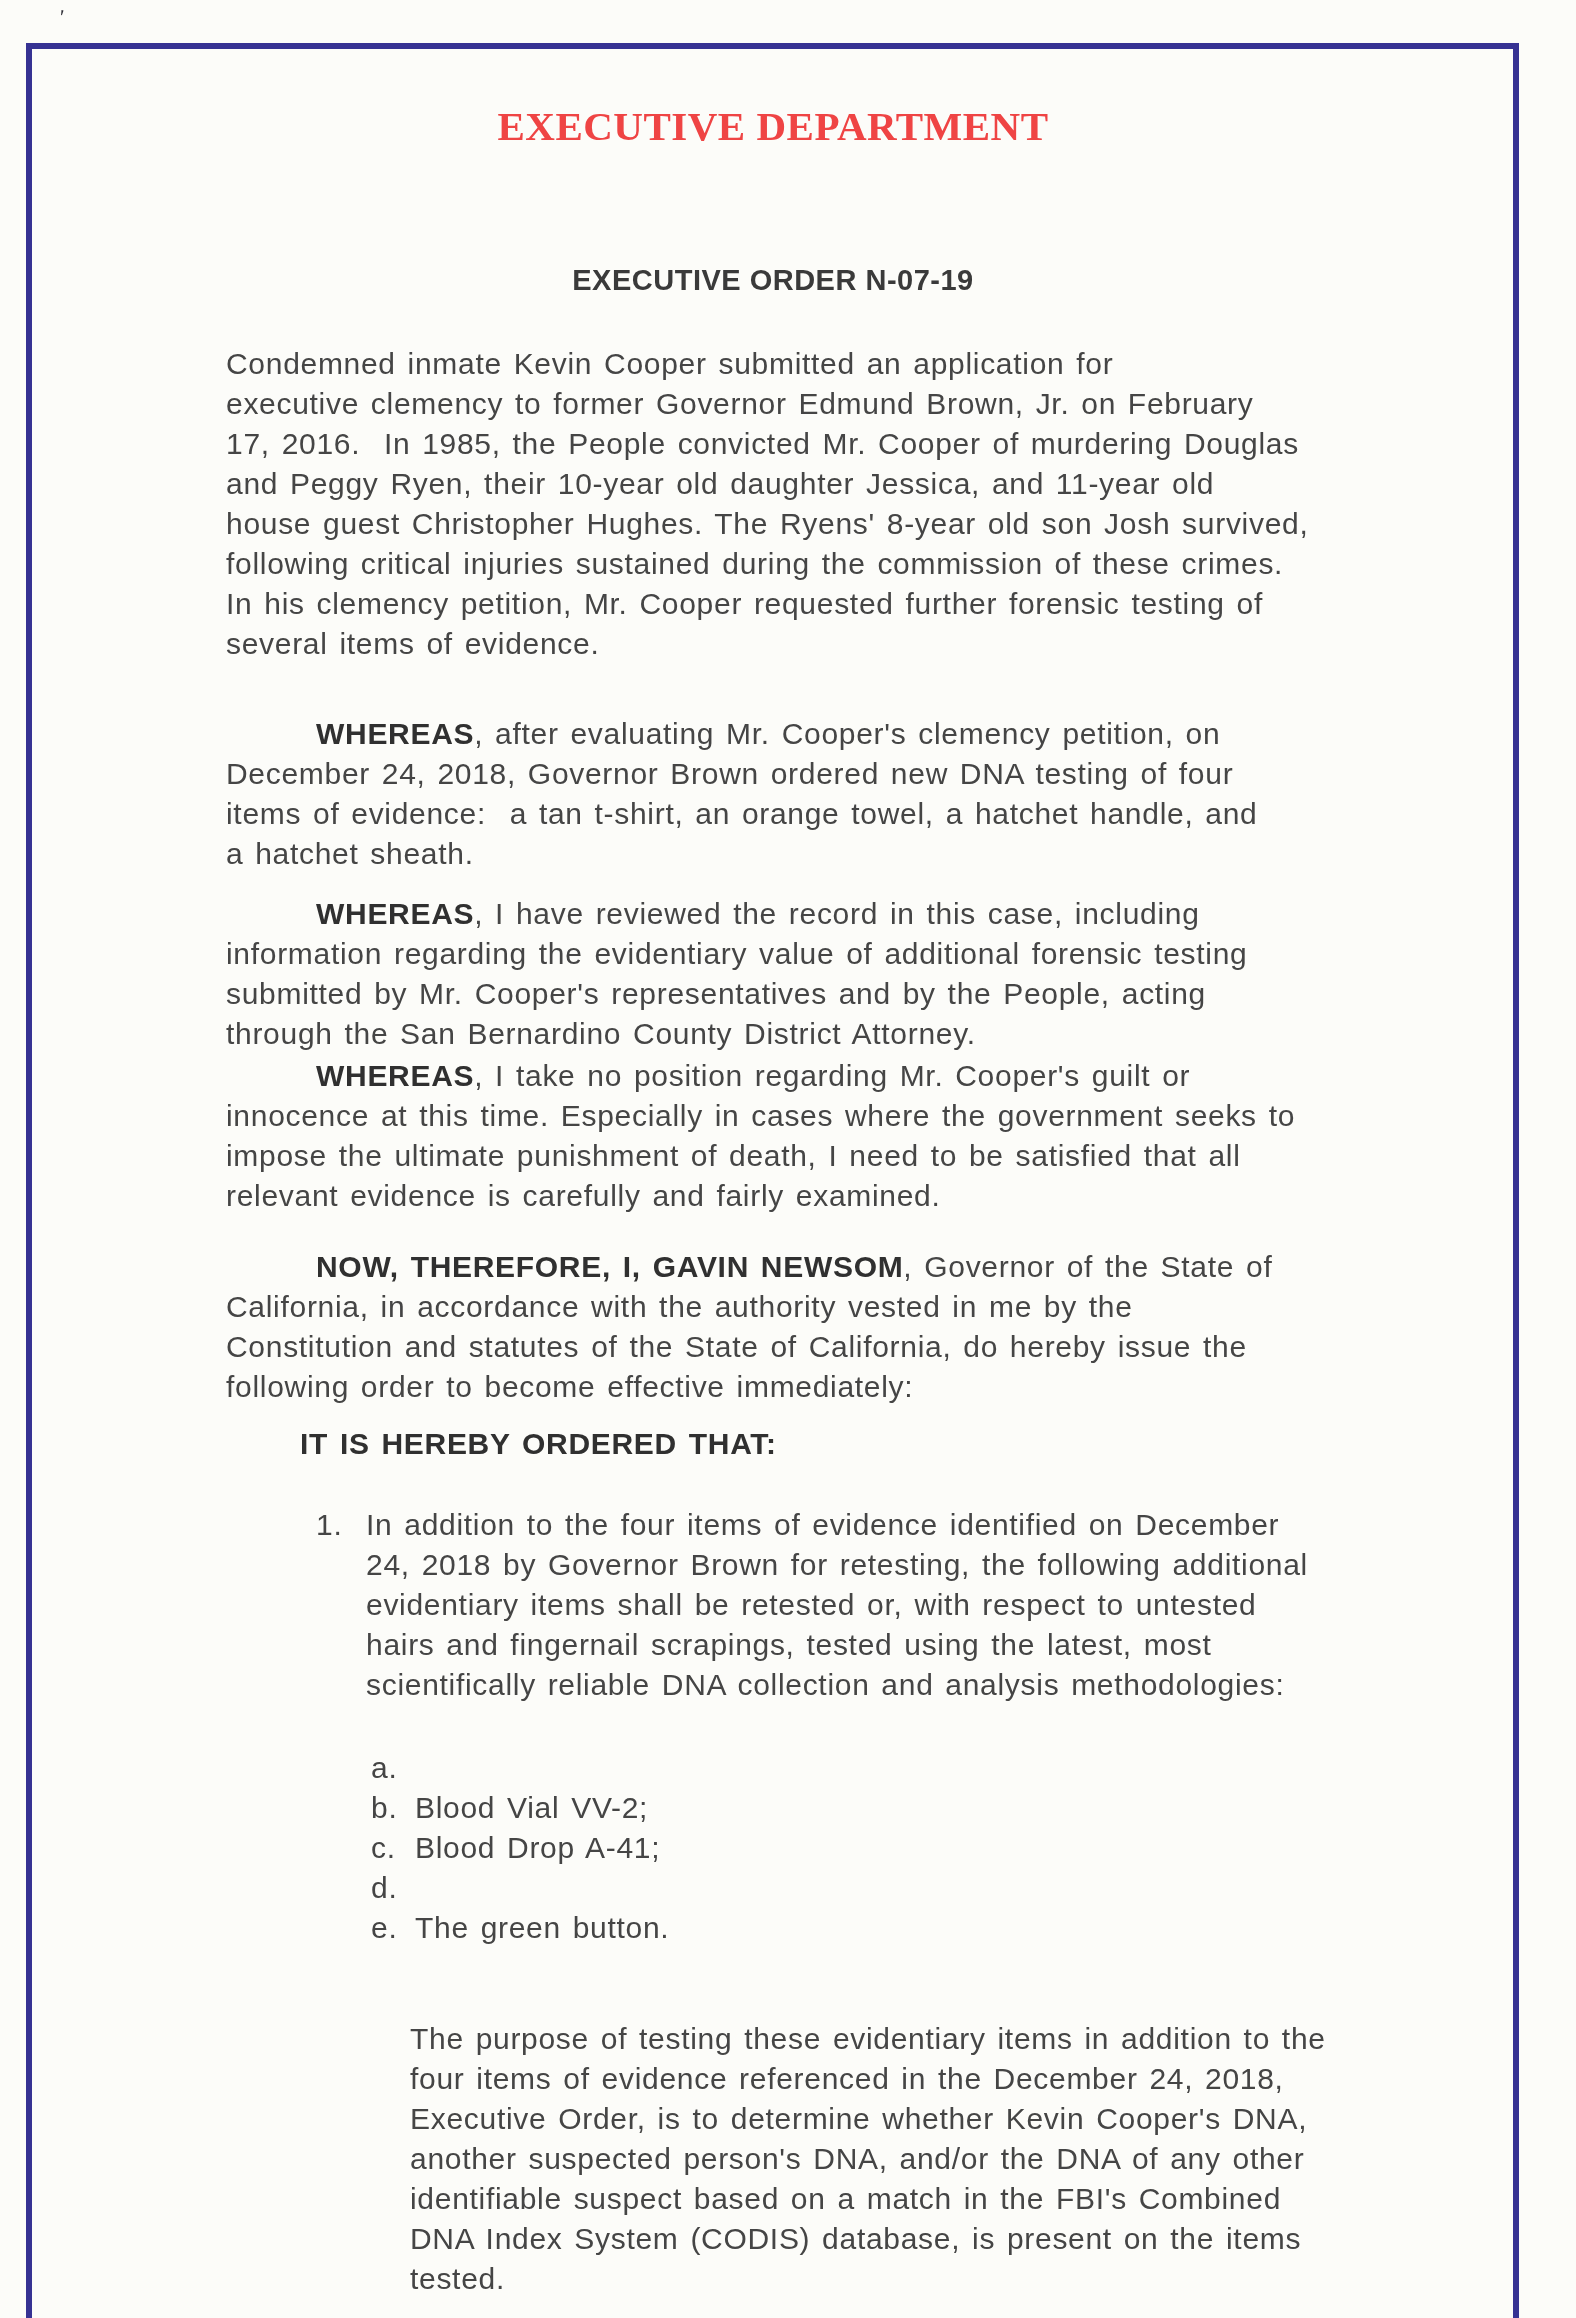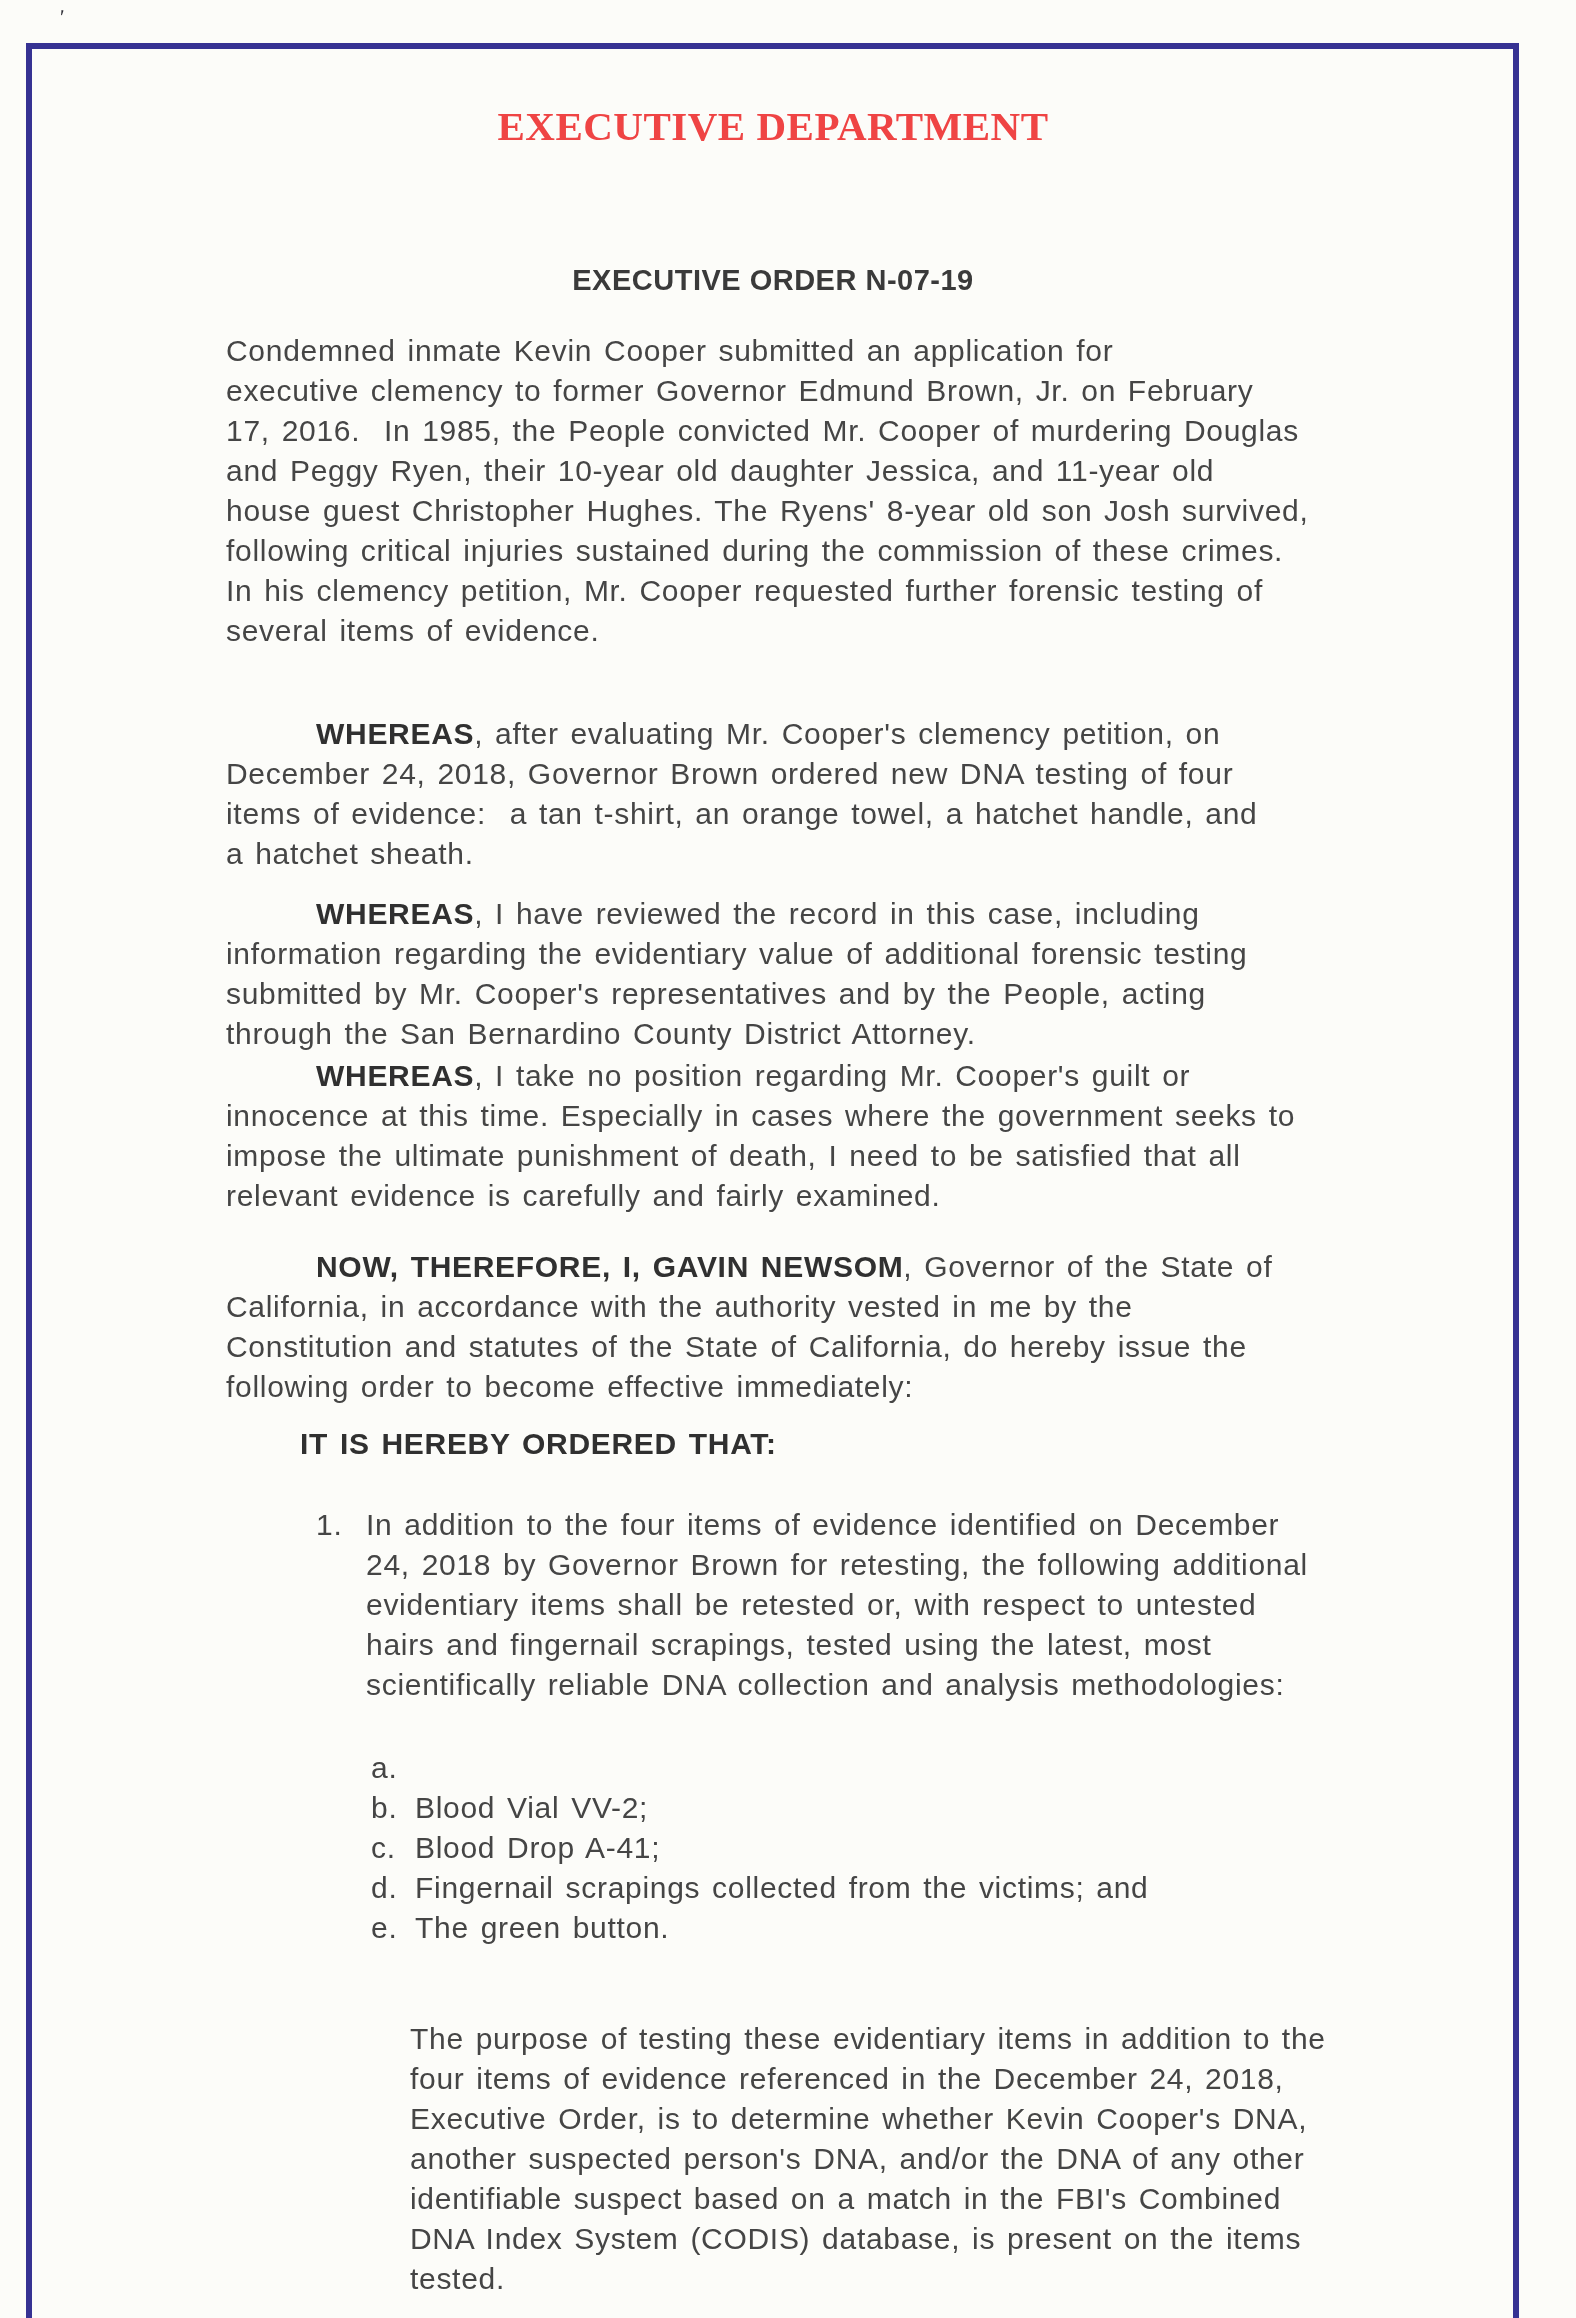--- a/index.html
+++ b/index.html
@@ -83,21 +83,21 @@
 <div class="abs" id="page-border"></div>
 
 <div class="abs" id="top-artifact">'</div>
 
 <div class="abs" id="letterhead">
   <div>EXECUTIVE DEPARTMENT</div>
 </div>
 
 <div class="abs" id="order-number">EXECUTIVE ORDER N-07-19</div>
 
-<div class="abs para body-text" style="top:331px;">Condemned inmate Kevin Cooper submitted an application for
+<div class="abs para body-text" style="top:344px;">Condemned inmate Kevin Cooper submitted an application for
 executive clemency to former Governor Edmund Brown, Jr. on February
 17, 2016.  In 1985, the People convicted Mr. Cooper of murdering Douglas
 and Peggy Ryen, their 10-year old daughter Jessica, and 11-year old
 house guest Christopher Hughes. The Ryens' 8-year old son Josh survived,
 following critical injuries sustained during the commission of these crimes.
 In his clemency petition, Mr. Cooper requested further forensic testing of
 several items of evidence.</div>
 
 <div class="abs para indented body-text" style="top:714px;"><b>WHEREAS</b><span>, after evaluating Mr. Cooper's clemency petition, on
 December 24, 2018, Governor Brown ordered new DNA testing of four
@@ -137,21 +137,20 @@
   <div class="sub-row">
     <div class="letter body-text">b.</div>
     <div class="body-text">Blood Vial VV-2;</div>
   </div>
   <div class="sub-row">
     <div class="letter body-text">c.</div>
     <div class="body-text">Blood Drop A-41;</div>
   </div>
   <div class="sub-row">
     <div class="letter body-text">d.</div>
-    <div class="body-text">Fingernail scrapings collected from the victims; and</div>
   </div>
   <div class="sub-row">
     <div class="letter body-text">e.</div>
     <div class="body-text">The green button.</div>
   </div>
 </div>
 
 <div class="abs body-text" id="purpose-para" style="top:2019px;">The purpose of testing these evidentiary items in addition to the
 four items of evidence referenced in the December 24, 2018,
 Executive Order, is to determine whether Kevin Cooper's DNA,

